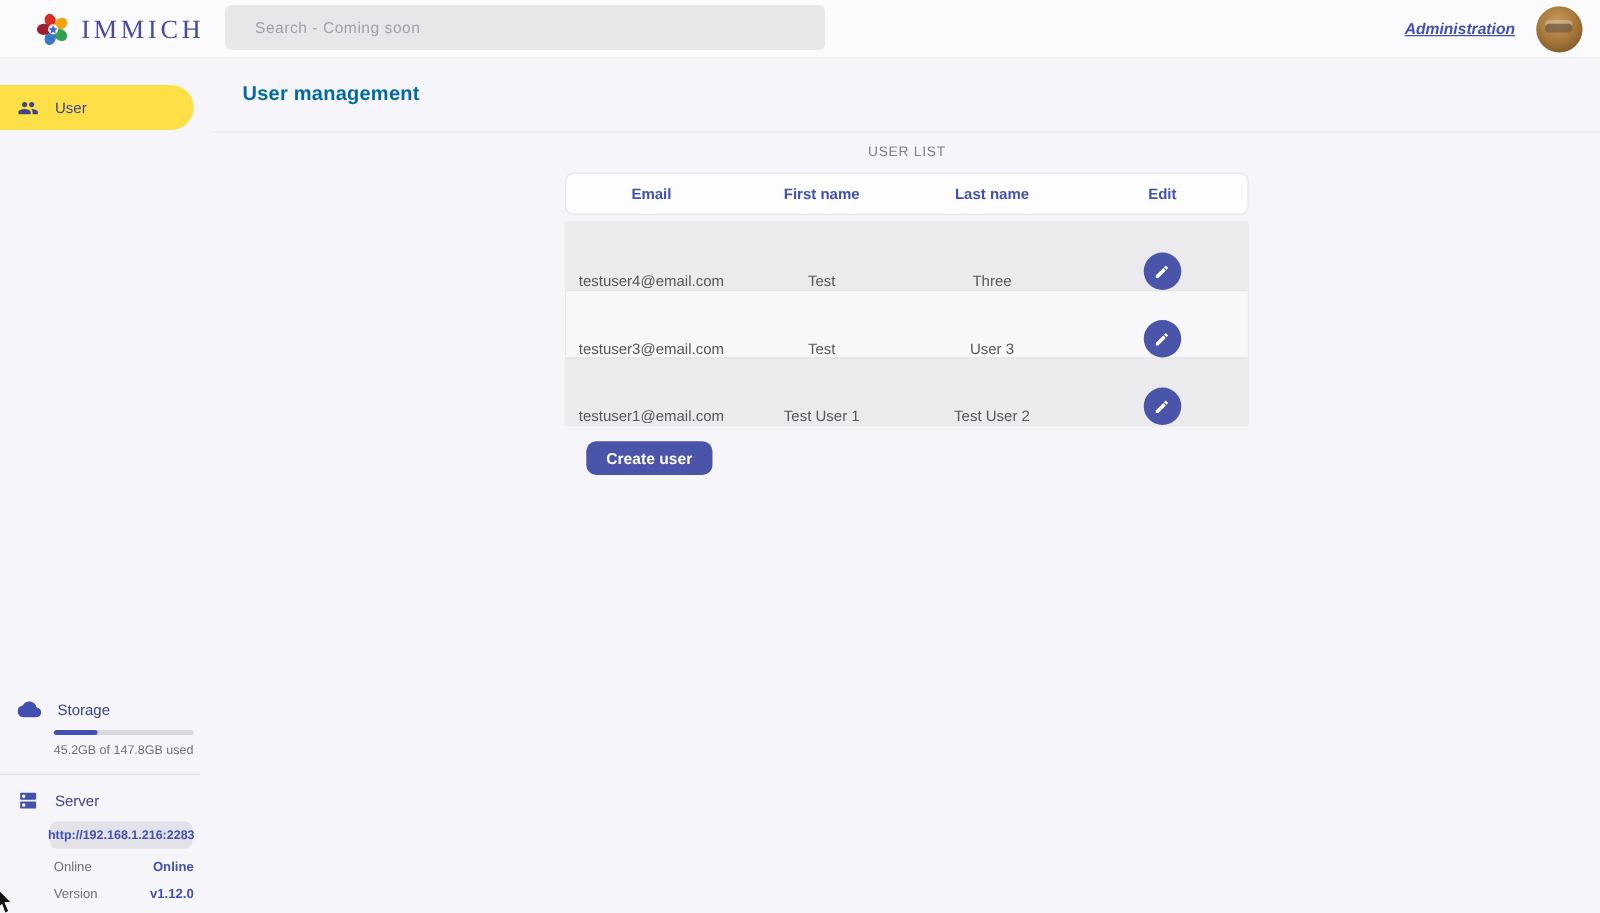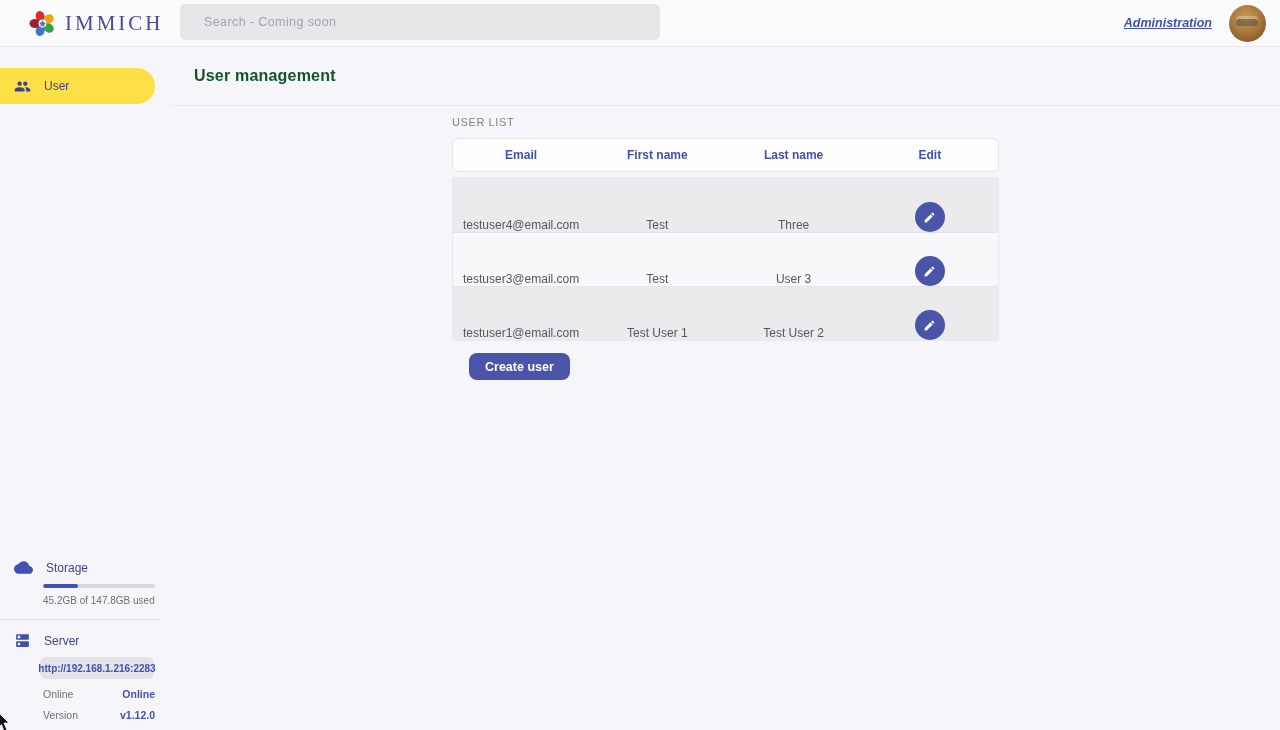--- a/index.html
+++ b/index.html
@@ -49,26 +49,26 @@
   .url-pill { margin:8px 0 0 40px; width:114px; height:22px; background:#e2e2e8; border-radius:6px;
               display:flex; align-items:center; justify-content:center; }
   .url-pill span { font-size:10px; font-weight:bold; color:#4250af; }
   .kv-row { margin:9px 0 0 43px; width:112px; display:flex; justify-content:space-between; align-items:center; }
   .kv-row .k { font-size:10.5px; color:#6d7075; }
   .kv-row .v { font-size:10.5px; font-weight:bold; color:#4250af; }
 
   
   .page-header { height:59px; border-bottom:1px solid #e7e7ec; display:flex; align-items:center;
                  padding-left:23px; }
-  .page-title { font-size:16px; font-weight:600; color:#14532d; letter-spacing:0.2px; }
+  .page-title { font-size:16px; font-weight:600; color:#0369a1; letter-spacing:0.2px; }
 
   
   .content { padding-top:10px; }
   .content-inner { width:547px; margin:0 auto; }
-  .section-label { font-size:11px; color:#7f8288; letter-spacing:0.6px; margin-bottom:10px; }
+  .section-label { font-size:11px; color:#7f8288; letter-spacing:0.6px; margin-bottom:10px;text-align:center; }
 
   .thead { height:34px; background:#fdfdfe; border:1px solid #e6e6ea; border-radius:7px;
            display:flex; align-items:center; margin-bottom:5px; }
   .th { flex:1; text-align:center; font-size:12px; font-weight:600; color:#4250af; }
 
   .tbody { border:1px solid #e9e9ed; border-radius:2px; }
   .trow { height:54px; display:flex; align-items:flex-end; }
   .trow:nth-child(odd) { background:#ebebee; }
   .trow:nth-child(even) { background:#f8f8fa; }
   .trow + .trow { border-top:1px solid #e4e4e8; }

